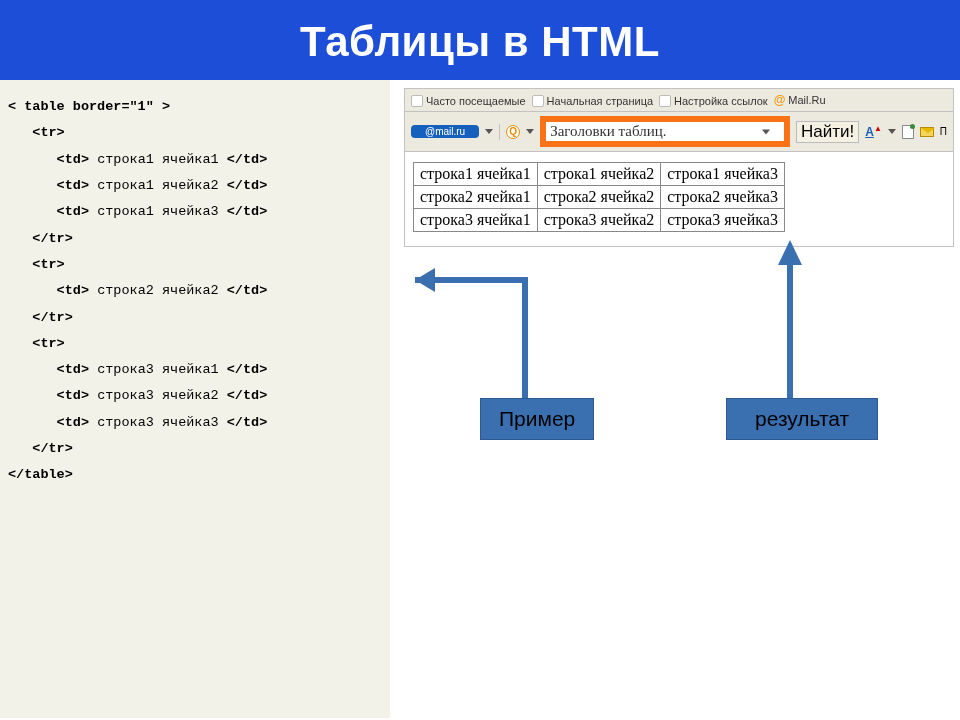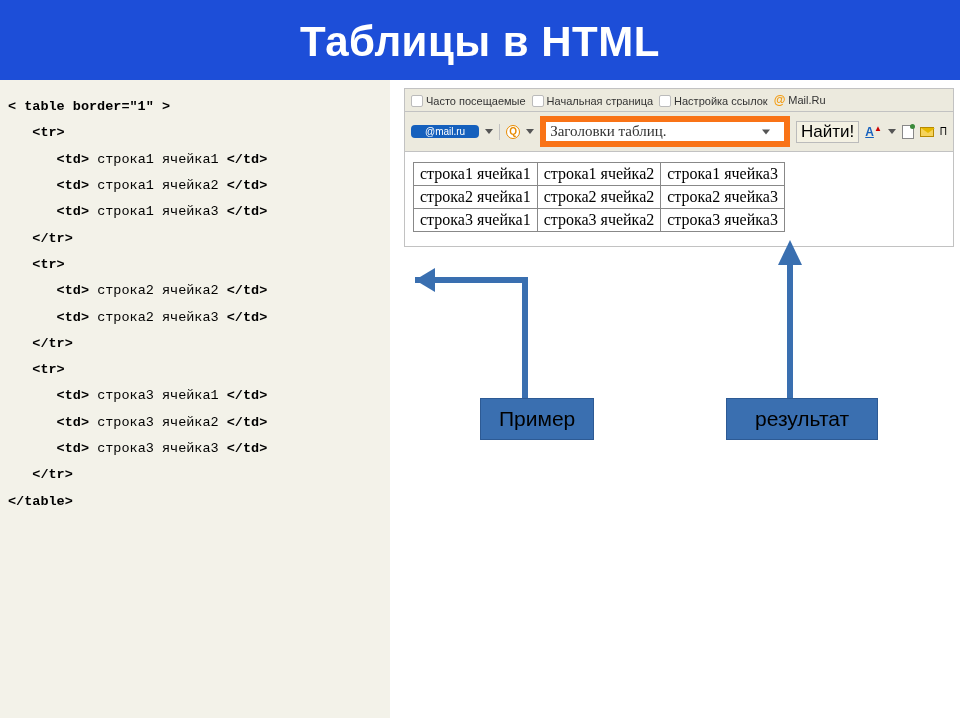--- a/index.html
+++ b/index.html
@@ -169,21 +169,20 @@
     <div class="code-line"><b>&lt; table border="1" &gt;</b></div>
 
     <div class="code-line">   <b>&lt;tr&gt;</b></div>
     <div class="code-line">      <b>&lt;td&gt;</b> <span>строка1 ячейка1</span> <b>&lt;/td&gt;</b></div>
     <div class="code-line">      <b>&lt;td&gt;</b> <span>строка1 ячейка2</span> <b>&lt;/td&gt;</b></div>
     <div class="code-line">      <b>&lt;td&gt;</b> <span>строка1 ячейка3</span> <b>&lt;/td&gt;</b></div>
     <div class="code-line">   <b>&lt;/tr&gt;</b></div>
 
     <div class="code-line">   <b>&lt;tr&gt;</b></div>
     <div class="code-line">      <b>&lt;td&gt;</b> <span>строка2 ячейка2</span> <b>&lt;/td&gt;</b></div>
-    <div class="code-line">      <b>&lt;td&gt;</b> <span>строка2 ячейка3</span> <b>&lt;/td&gt;</b></div>
     <div class="code-line">   <b>&lt;/tr&gt;</b></div>
 
     <div class="code-line">   <b>&lt;tr&gt;</b></div>
     <div class="code-line">      <b>&lt;td&gt;</b> <span>строка3 ячейка1</span> <b>&lt;/td&gt;</b></div>
     <div class="code-line">      <b>&lt;td&gt;</b> <span>строка3 ячейка2</span> <b>&lt;/td&gt;</b></div>
     <div class="code-line">      <b>&lt;td&gt;</b> <span>строка3 ячейка3</span> <b>&lt;/td&gt;</b></div>
     <div class="code-line">   <b>&lt;/tr&gt;</b></div>
 
     <div class="code-line"><b>&lt;/table&gt;</b></div>
   </div>

